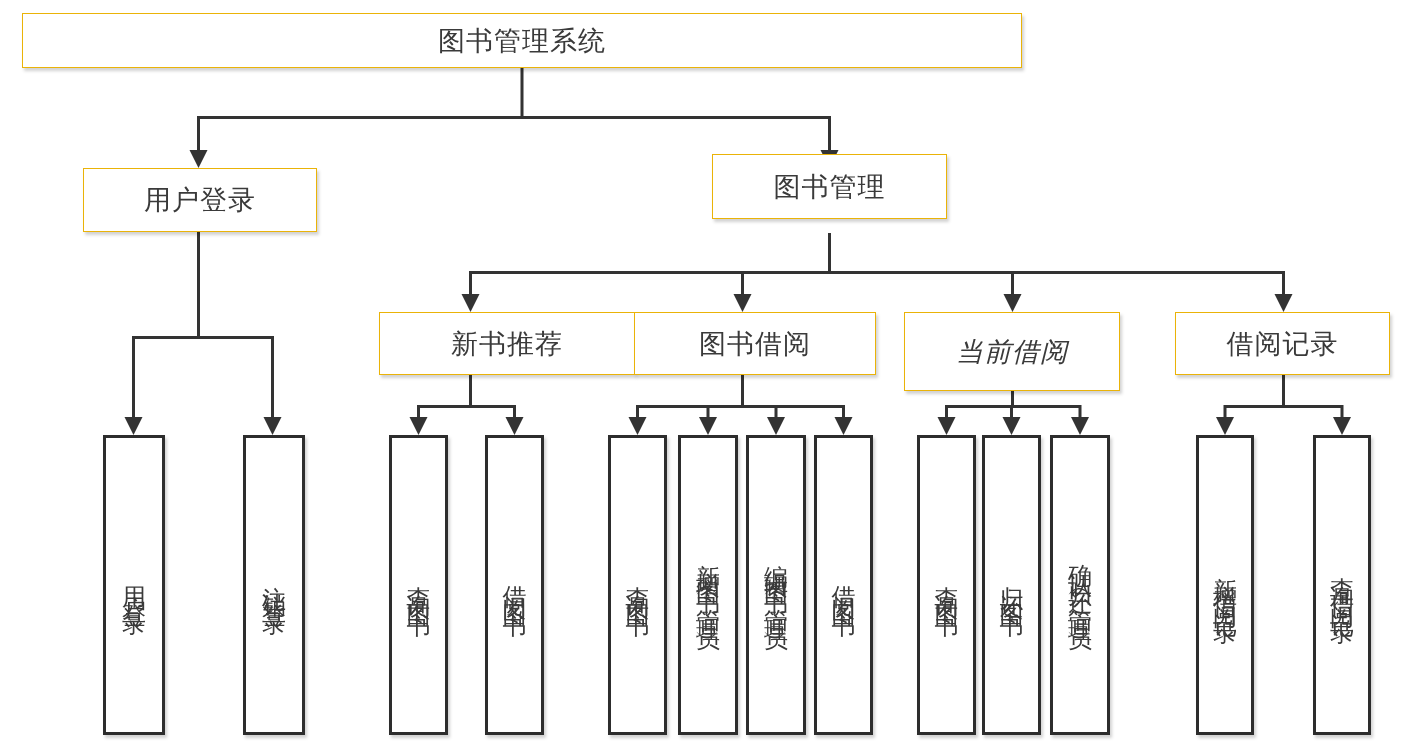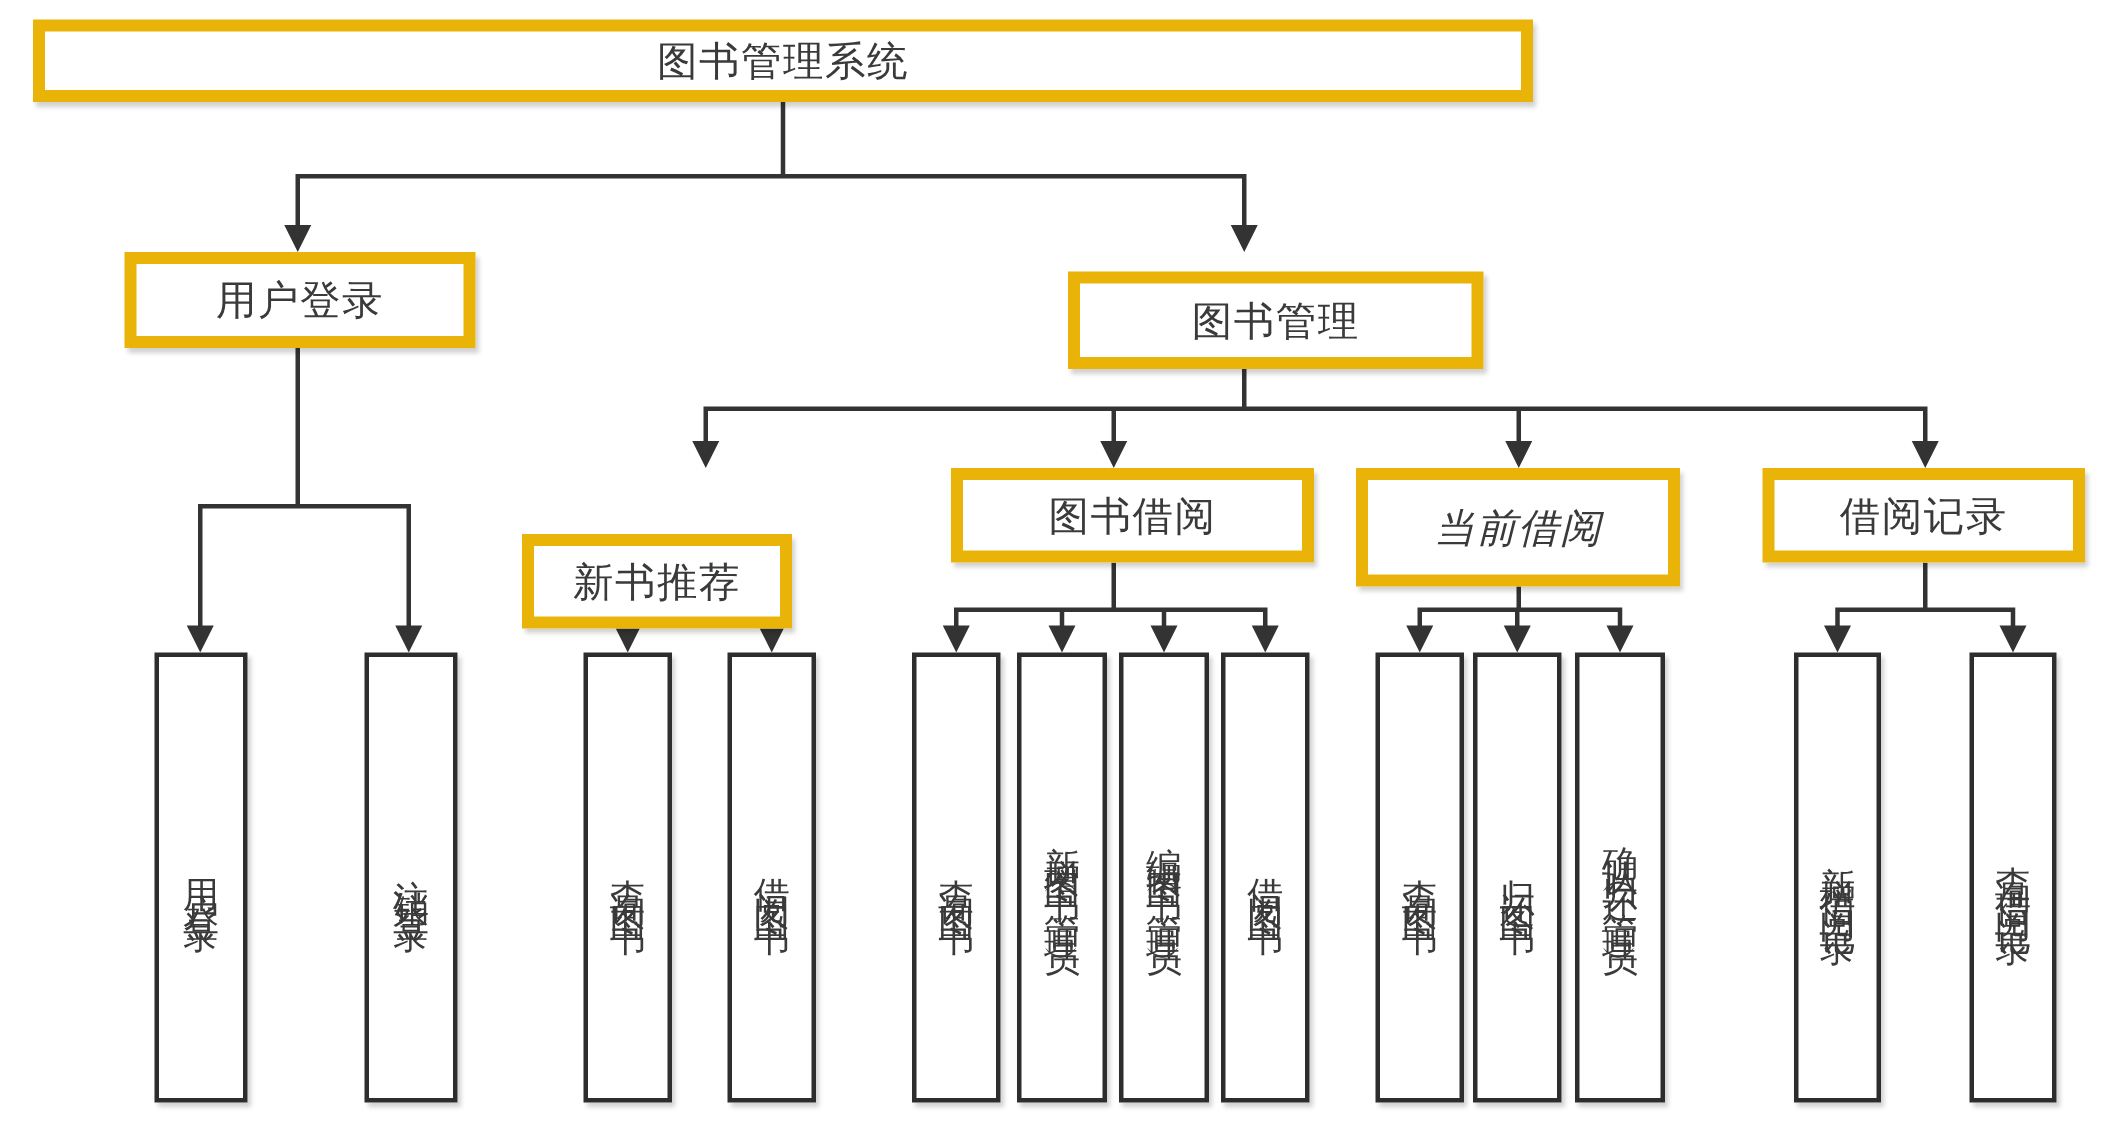--- a/index.html
+++ b/index.html
@@ -15,21 +15,21 @@
     position: absolute;
     left: 0; top: 0;
     width: 1405px; height: 747px;
     z-index: 1;
     pointer-events: none;
   }
   .node {
     position: absolute;
     box-sizing: border-box;
     background: #ffffff;
-    border: 8px solid #eab308;
+    border: 1px solid #eab308;
     box-shadow: 2px 3px 3px rgba(0,0,0,0.18);
     display: flex;
     align-items: center;
     justify-content: center;
     color: #3a3a3a;
     font-size: 27px;
     letter-spacing: 1px;
     z-index: 2;
     white-space: nowrap;
   }
@@ -107,23 +107,23 @@
              M937.5 417 L955.5 417 L946.5 435 Z
              M1002.5 417 L1020.5 417 L1011.5 435 Z
              M1071 417 L1089 417 L1080 435 Z
              M1216 417 L1234 417 L1225 435 Z
              M1333 417 L1351 417 L1342 435 Z"></path>
   </svg>
 
   <div class="node" style="left:22px; top:13px; width:1000px; height:55px;">图书管理系统</div>
 
   <div class="node" style="left:83px; top:168px; width:234px; height:64px;">用户登录</div>
-  <div class="node" style="left:712px; top:181px; width:277px; height:65px;">图书管理</div>
+  <div class="node" style="left:712px; top:154px; width:235px; height:65px;">图书管理</div>
 
-  <div class="node" style="left:348px; top:312px; width:180px; height:63px;margin-top:44px;">新书推荐</div>
+  <div class="node" style="left:379px; top:312px; width:256px; height:63px;">新书推荐</div>
   <div class="node" style="left:634px; top:312px; width:242px; height:63px;">图书借阅</div>
   <div class="node" style="left:904px; top:312px; width:216px; height:79px;font-style:italic;">当前借阅</div>
   <div class="node" style="left:1175px; top:312px; width:215px; height:63px;">借阅记录</div>
 
   <div class="leaf" style="left:103px; top:435px; width:62px; height:300px;">
     <span class="vtext">用户登录</span>
   </div>
   <div class="leaf" style="left:243px; top:435px; width:62px; height:300px;">
     <span class="vtext">注销登录</span>
   </div>

